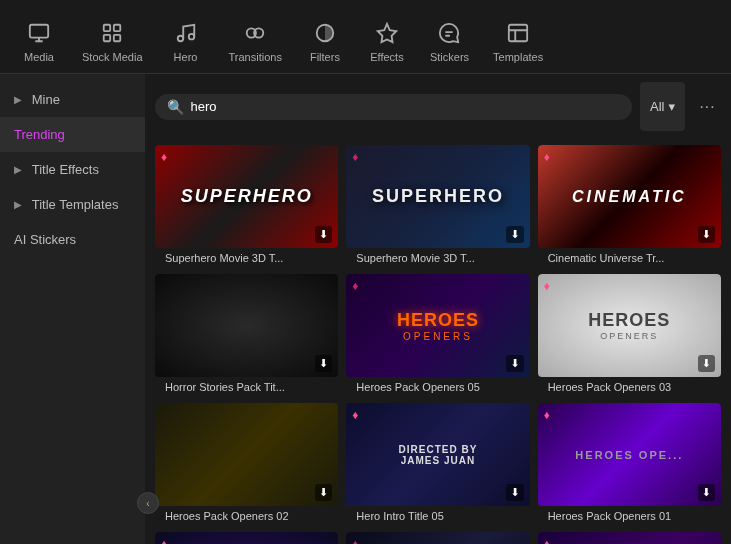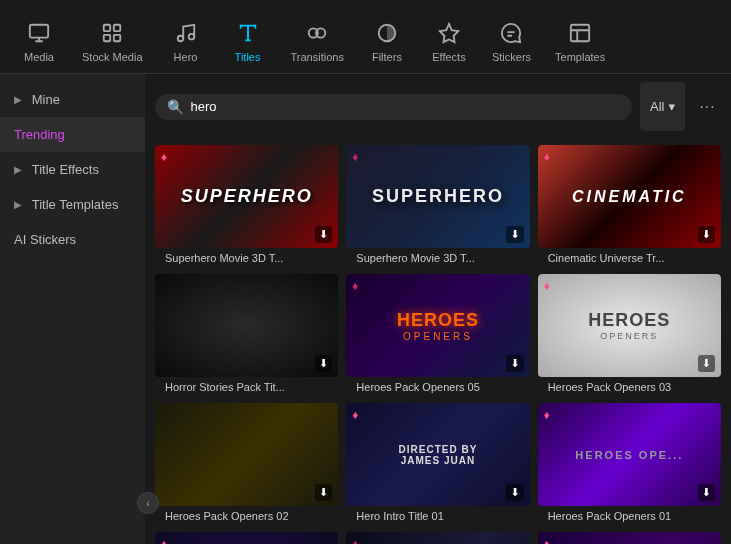--- a/index.html
+++ b/index.html
@@ -319,28 +319,20 @@
   <div class="nav-item">
     <div class="nav-icon">
       <svg viewBox="0 0 24 24">
           <path d="M9 18V5l12-2v13" stroke="currentColor" stroke-width="2" fill="none"></path>
           <circle cx="6" cy="18" r="3" fill="none" stroke="currentColor" stroke-width="2"></circle>
           <circle cx="18" cy="16" r="3" fill="none" stroke="currentColor" stroke-width="2"></circle>
         </svg>
     </div>
     <span>Hero</span>
   </div>
-  <div class="nav-item active">
-    <div class="nav-icon">
-      <svg viewBox="0 0 24 24">
-          <path d="M4 7V4h16v3M9 20h6M12 4v16" stroke="currentColor" stroke-width="2" fill="none"></path>
-        </svg>
-    </div>
-    <span>Titles</span>
-  </div>
   <div class="nav-item">
     <div class="nav-icon">
       <svg viewBox="0 0 24 24">
           <circle cx="8" cy="12" r="5" fill="none" stroke="currentColor" stroke-width="2"></circle>
           <circle cx="16" cy="12" r="5" fill="none" stroke="currentColor" stroke-width="2"></circle>
         </svg>
     </div>
     <span>Transitions</span>
   </div>
   <div class="nav-item">
@@ -485,21 +477,21 @@
           </div>
           <div class="grid-label">Heroes Pack Openers 02</div>
         </div>
 
         <div class="grid-item">
           <div class="grid-thumb thumb-hero-intro">
             <span class="thumb-badge-heart pink">♦</span>
             <div class="text-overlay">DIRECTED BY<br>JAMES JUAN</div>
             <span class="thumb-download">⬇</span>
           </div>
-          <div class="grid-label">Hero Intro Title 01</div>
+          <div class="grid-label">Hero Intro Title 05</div>
         </div>
 
         <div class="grid-item">
           <div class="grid-thumb thumb-heroes01">
             <span class="thumb-badge-heart pink">♦</span>
             <div class="text-overlay" style="font-size:11px;color:#999;">HEROES OPE...</div>
             <span class="thumb-download">⬇</span>
           </div>
           <div class="grid-label">Heroes Pack Openers 01</div>
         </div>

